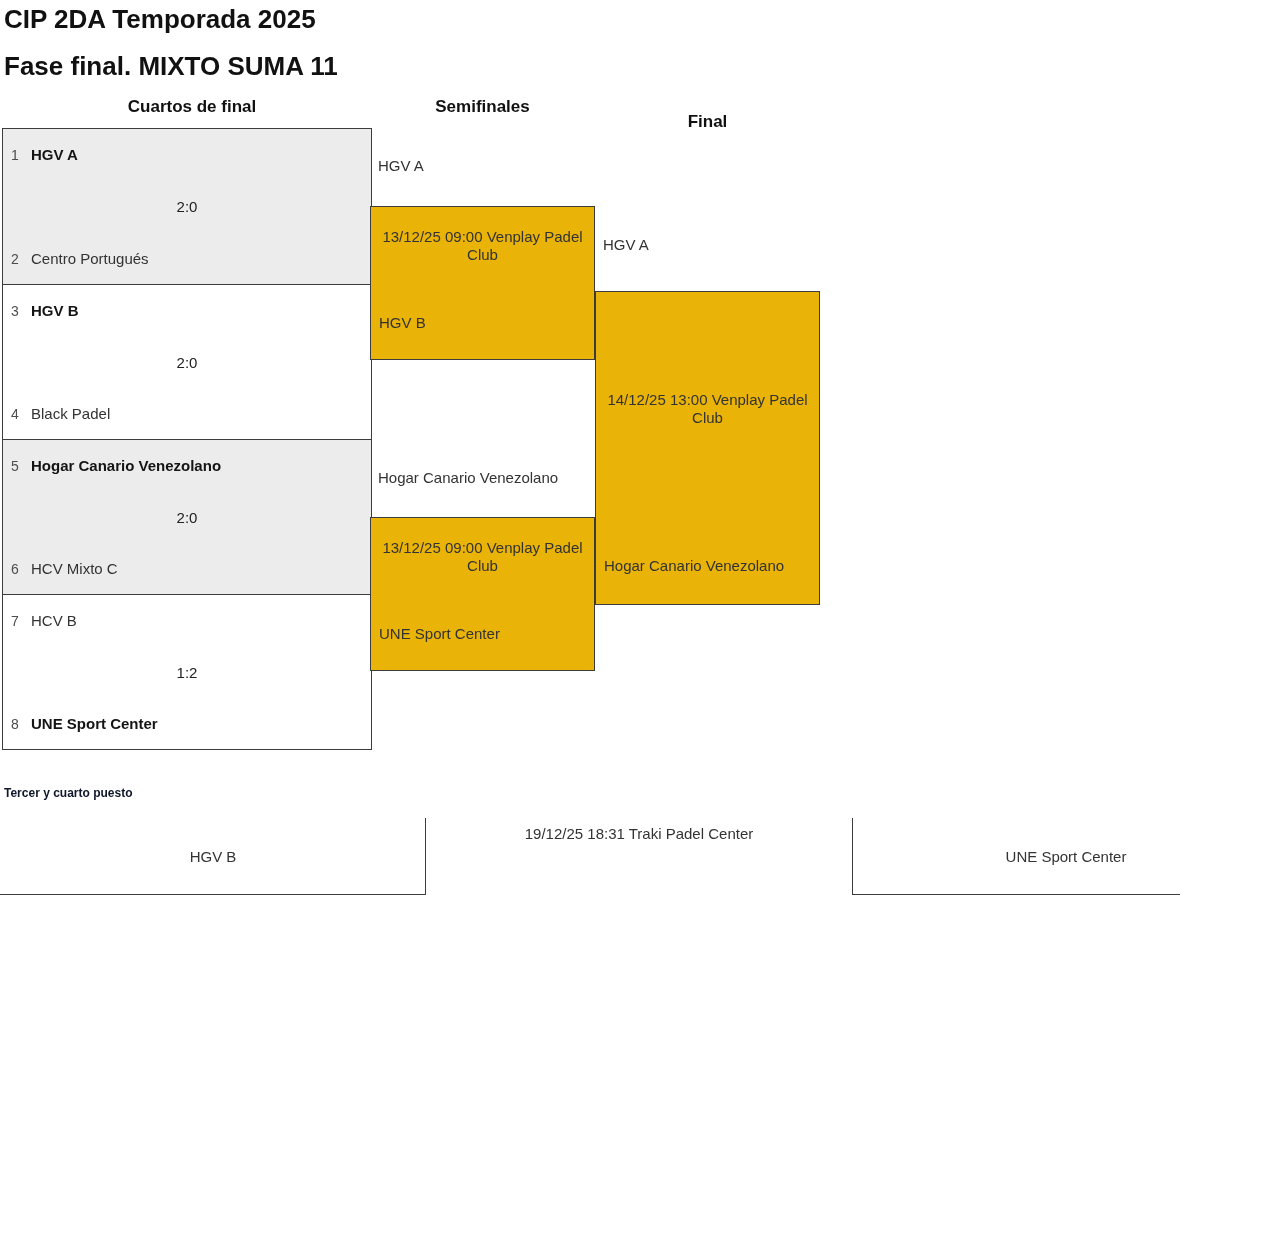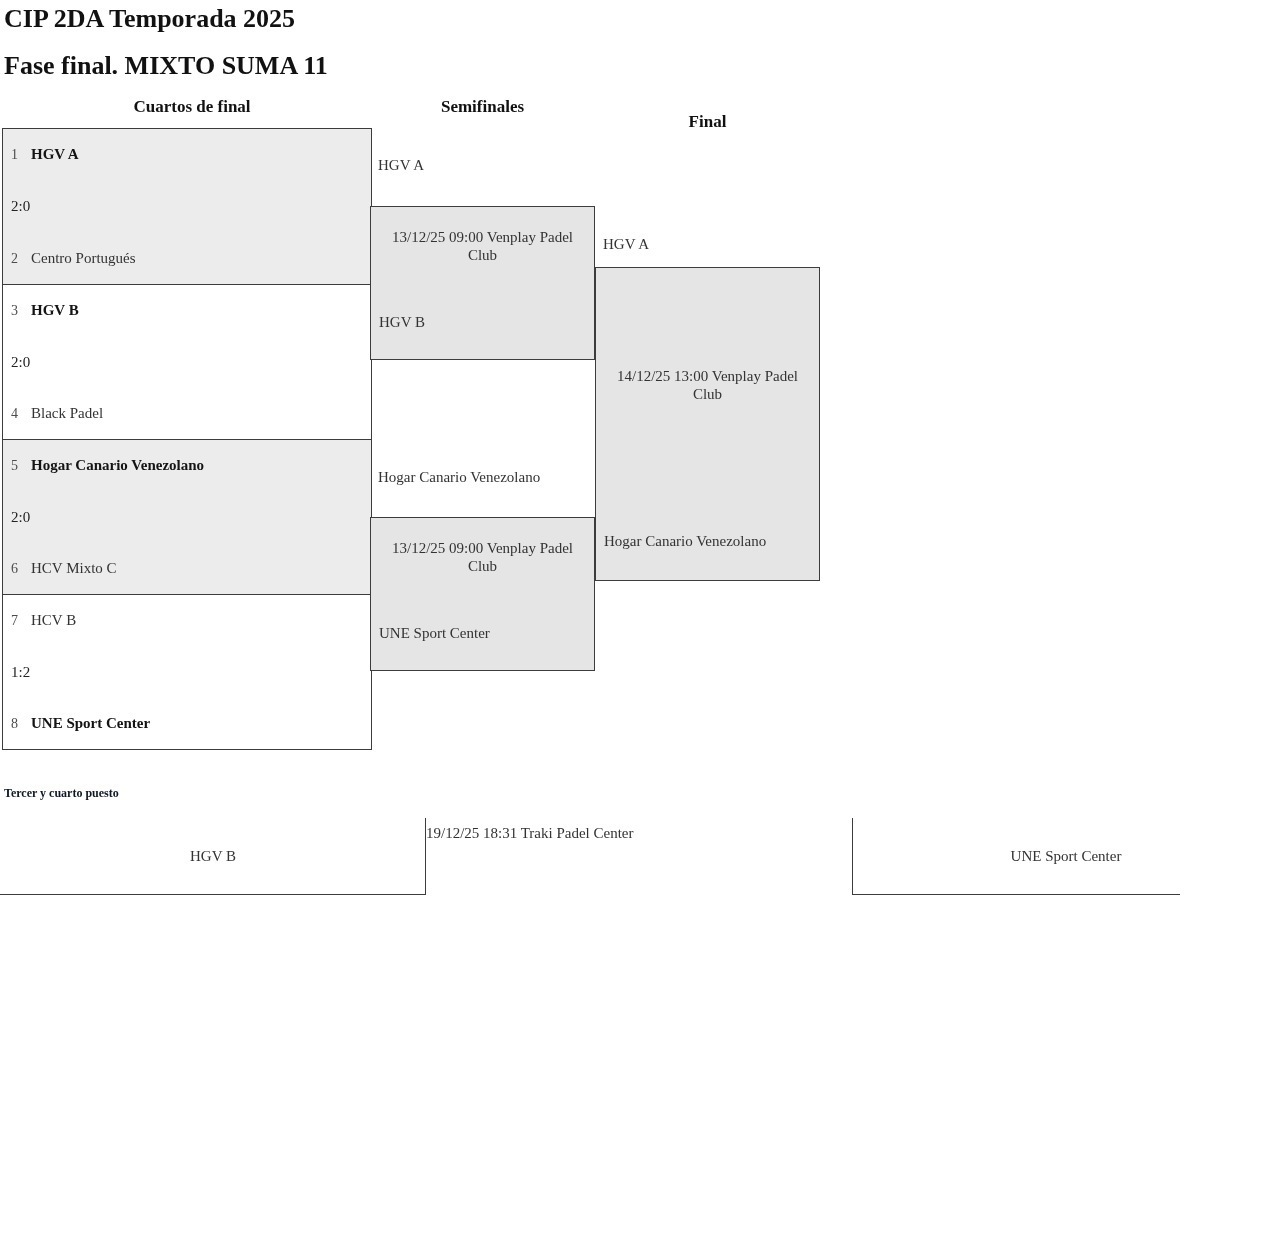--- a/index.html
+++ b/index.html
@@ -1,51 +1,51 @@
 <!DOCTYPE html>
 <html style="--green: #7ab82a; --blue: #29a8e0; --orange: #e8731c; --line: #3c3c3c; --shade: #ececec;"><head>
 <meta charset="utf-8">
 <style>
   html,body{margin:0;padding:0;background:#fff;}
   body{font-family:"Liberation Sans", sans-serif; color:#333;}
-  #page{position:relative;width:1180px;height:1249px;background:#fff;overflow:hidden;font-family:Liberation Serif, serif;}
+  #page{position:relative;width:1180px;height:1249px;background:#fff;overflow:hidden;}
 
   
   .title-line{position:absolute;left:4px;font-size:26px;font-weight:bold;color:#111;line-height:32px;white-space:nowrap;}
   .logo{position:absolute;left:1050px;top:0;width:230px;height:70px;cursor:pointer;}
   .dot{position:absolute;border-radius:50%;}
   .logo-text{position:absolute;left:62px;top:2px;font-size:46px;font-weight:bold;letter-spacing:-1.5px;color:var(--green,#7ab82a);}
 
   
   .round-header{position:absolute;top:97px;font-size:17px;font-weight:bold;color:#111;text-align:center;}
 
   
   .qf-col{position:absolute;left:2px;top:128px;width:368px;border:1px solid var(--line,#3c3c3c);box-sizing:content-box;}
   .qf-box{height:155px;box-sizing:border-box;display:flex;flex-direction:column;justify-content:space-between;padding:17px 8px;background:#fff;}
   .qf-box + .qf-box{border-top:1px solid var(--line,#3c3c3c);}
   .qf-box.shaded{background:var(--shade,#ececec);}
   .qf-row{display:flex;align-items:baseline;}
   .seed{width:15px;margin-right:5px;font-size:14px;color:#4d4d4d;flex:none;}
   .team{font-size:15px;color:#333;white-space:nowrap;}
   .team.winner{font-weight:bold;color:#141414;}
-  .qf-score{font-size:15px;color:#222;}
+  .qf-score{text-align:center;font-size:15px;color:#222;}
 
   
-  .bracket-box{position:absolute;border:1px solid var(--line,#3c3c3c);background:#e5e5e5;box-sizing:border-box;}
+  .bracket-box{position:absolute;border:1px solid var(--line,#3c3c3c);background:#eab308;box-sizing:border-box;}
   .sched{font-size:15px;color:#333;text-align:center;line-height:18px;padding:0 10px;}
   .sf-sched{padding-top:21px;}
   .box-team-bottom{position:absolute;left:8px;bottom:28px;}
   .entrant{position:absolute;font-size:15px;color:#333;white-space:nowrap;}
 
   
   .tp-heading{position:absolute;left:4px;top:786px;font-size:12px;font-weight:bold;color:#0f172a;text-align:right;}
   .tp-line-left{position:absolute;left:0;top:818px;width:426px;height:77px;border-right:1px solid var(--line,#3c3c3c);border-bottom:1px solid var(--line,#3c3c3c);box-sizing:border-box;}
   .tp-line-right{position:absolute;left:852px;top:818px;width:428px;height:77px;border-left:1px solid var(--line,#3c3c3c);border-bottom:1px solid var(--line,#3c3c3c);box-sizing:border-box;}
   .tp-team{position:absolute;top:848px;font-size:15px;color:#333;text-align:center;}
-  .tp-date{position:absolute;left:426px;top:825px;width:426px;font-size:15px;color:#333;text-align:left;}
+  .tp-date{position:absolute;left:426px;top:825px;width:426px;font-size:15px;color:#333;text-align:center;}
 </style>
 </head>
 <body>
 
 <div id="page">
 
   <div class="title-line" style="top:3px;">CIP 2DA Temporada 2025</div>
   <div class="title-line" style="top:50px;">Fase final. MIXTO SUMA 11</div>
 
 
@@ -112,21 +112,21 @@
   </div>
   <div class="entrant" style="left:603px;top:236px;">HGV A</div>
 
   <div class="entrant" style="left:378px;top:469px;">Hogar Canario Venezolano</div>
   <div class="bracket-box" style="left:370px;top:517px;width:225px;height:154px;">
     <div class="sched sf-sched">13/12/25 09:00 Venplay Padel Club</div>
     <div class="team box-team-bottom">UNE Sport Center</div>
   </div>
   <div class="entrant" style="left:603px;top:548px;">Hogar Canario Venezolano</div>
 
-  <div class="bracket-box" style="left:595px;top:267px;width:225px;height:314px;">
+  <div class="bracket-box" style="left:595px;top:291px;width:225px;height:314px;">
     <div class="sched" style="position:absolute;top:99px;left:0;right:0;">14/12/25 13:00 Venplay Padel Club</div>
     <div class="team box-team-bottom" style="bottom:30px;">Hogar Canario Venezolano</div>
   </div>
 
   <div class="tp-heading">Tercer y cuarto puesto</div>
   <div class="tp-line-left"></div>
   <div class="tp-line-right"></div>
   <div class="tp-team" style="left:0;width:426px;">HGV B</div>
   <div class="tp-date">19/12/25 18:31 Traki Padel Center</div>
   <div class="tp-team" style="left:852px;width:428px;">UNE Sport Center</div>

